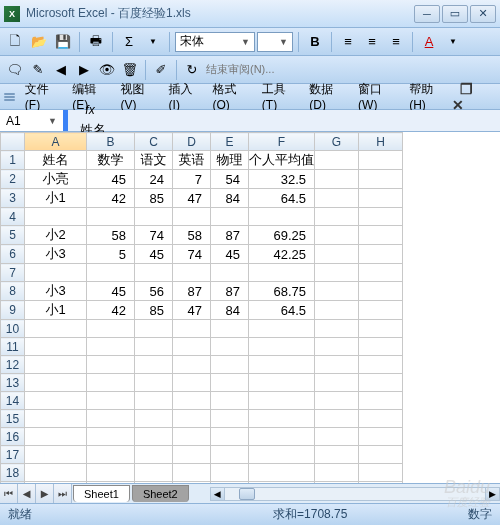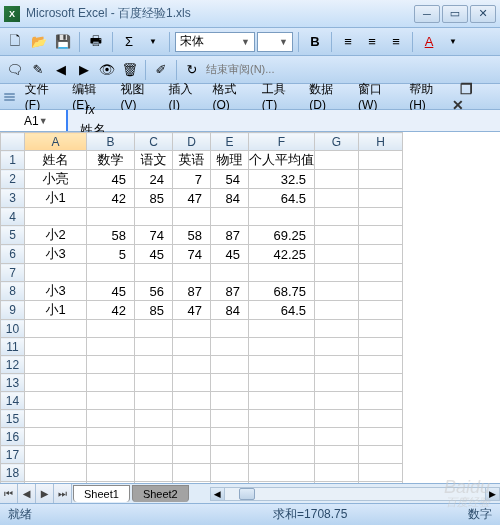--- a/index.html
+++ b/index.html
@@ -22,21 +22,21 @@
 
 .menubar { height: 26px; background: linear-gradient(#d8e8fa,#b8d4f0); border-bottom: 1px solid #8fb3d8; display: flex; align-items: center; padding: 0 4px; font-size: 12px; }
 .menubar .mgrip { width: 12px; display: flex; flex-direction: column; gap: 1px; margin-right: 4px; }
 .menubar .mgrip span { height: 2px; background: #7a9cc0; border-radius: 1px; }
 .menubar .mitem { padding: 3px 6px; cursor: default; }
 .menubar .mitem u { text-decoration: underline; }
 .menubar .closebox { margin-left: auto; padding-right: 6px; font-size: 14px; font-weight: bold; color: #333; }
 .menubar .minline { width: 10px; height: 2px; background: #333; margin-right: 8px; margin-top: 6px; }
 
 .formulabar { height: 22px; background: #e8f0fa; border-bottom: 1px solid #8fb3d8; display: flex; align-items: center; font-size: 12px; }
-.namebox { width: 68px; height: 100%; background: #fff; border-right: 2px solid #3b82f6; display: flex; align-items: center; padding: 0 24px; }
+.namebox { width: 68px; height: 100%; background: #fff; border-right: 5px solid #3b82f6; display: flex; align-items: center; padding: 0 6px; }
 .namebox .dd { margin-left: auto; font-size: 9px; color: #555; }
 .fxarea { display: flex; align-items: center; padding: 0 6px; gap: 4px; flex-direction: column; }
 .fxlabel { font-style: italic; font-size: 12px; }
 .fxval { font-size: 13px; padding-left: 6px; }
 
 .gridwrap { flex: 1; display: flex; background: #fff; overflow: hidden; }
 .grid { border-collapse: collapse; font-size: 13px; color: #000; }
 .grid th, .grid td { border: 1px solid #c8c8c8; height: 18px; text-align: center; }
 .grid th { background: linear-gradient(#f4f8fc,#dce8f4); font-weight: normal; font-size: 12px; color: #2a4a6a; }
 .grid .corner { width: 24px; background: linear-gradient(#f4f8fc,#dce8f4); }

